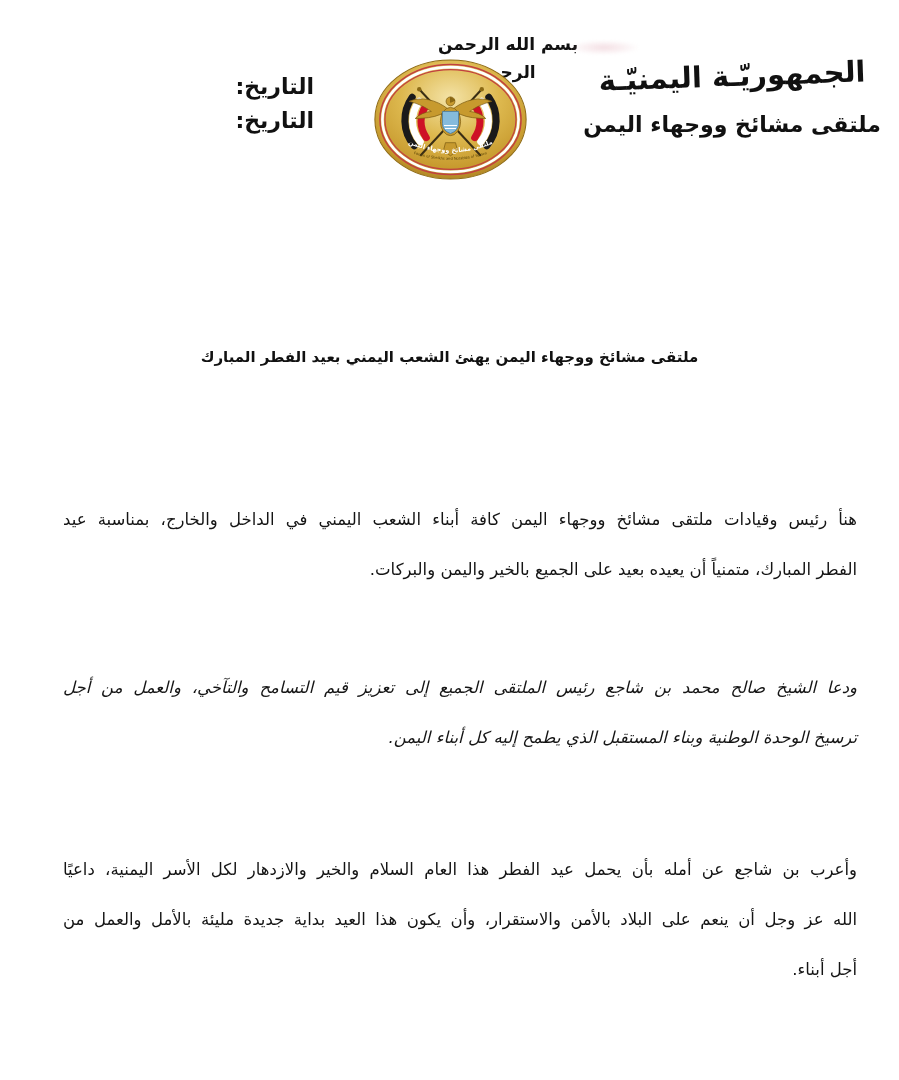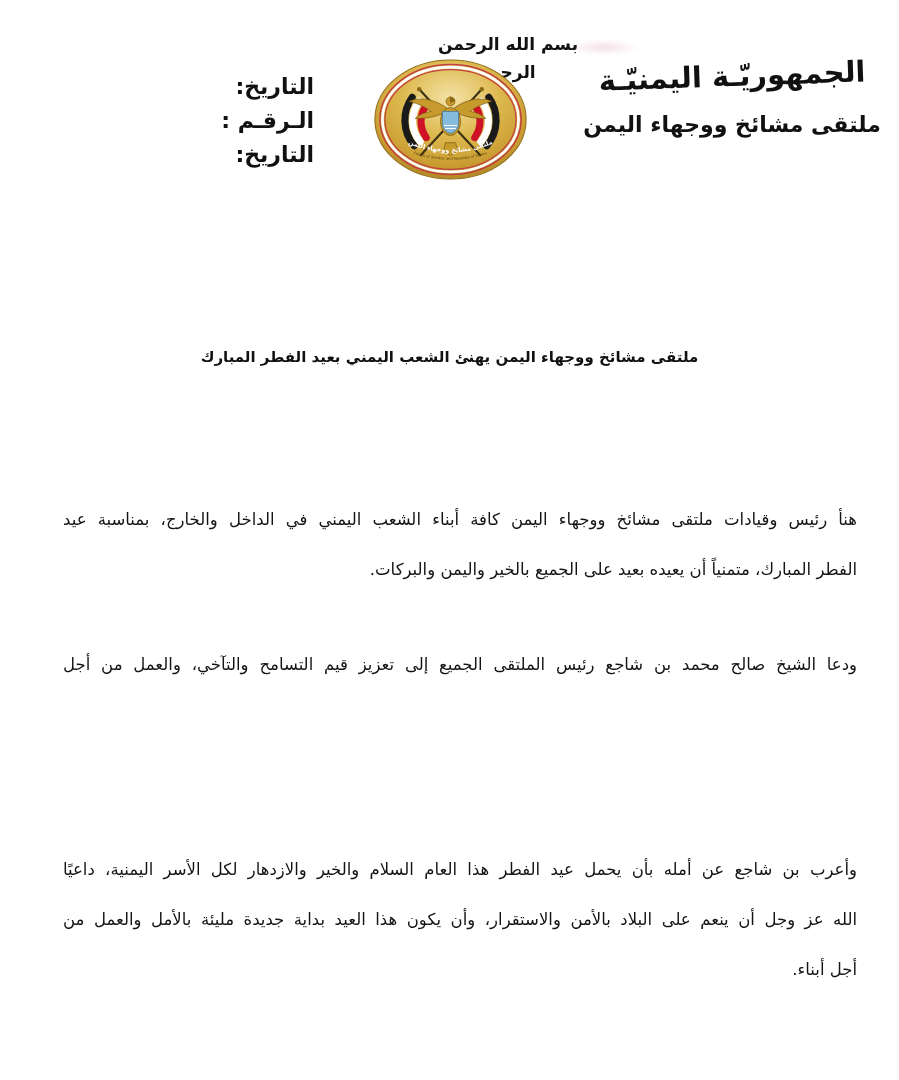--- a/index.html
+++ b/index.html
@@ -50,36 +50,35 @@
   .doc-title{
     position:absolute;top:336px;left:0;width:100%;height:42px;
     text-align:center;font-size:15px;font-weight:bold;line-height:42px;
     direction:rtl;
   }
   .doc-body{
     position:absolute;left:63px;width:794px;
     direction:rtl;font-size:16.5px;color:#141414;
   }
   .para{position:absolute;left:0;width:794px;}
-  .p1{top:495px;} .p2{top:640px;} .p3{top:845px;}
+  .p1{top:495px;} .p2{top:663px;font-style:italic;} .p3{top:845px;}
   .line{height:50px;line-height:50px;text-align:right;}
   .line.fill{text-align:justify;text-align-last:justify;}
 </style>
 </head>
 <body>
 
 <div class="page">
 
   <div class="basmala">بسم الله الرحمن الرحيم</div>
 
   <div class="scan-smudge"></div>
 
   <div class="meta-block">
     <div class="meta-line">التاريخ:</div>
-    <div class="meta-line">الـرقـم :</div>
     <div class="meta-line">التاريخ:</div>
   </div>
 
   <div class="logo-wrap">
     <svg viewBox="0 0 152 120" xmlns="http://www.w3.org/2000/svg">
       <defs>
         <radialGradient id="goldGrad" cx="50%" cy="32%" r="78%">
           <stop offset="0%" style="stop-color:var(--gold-light,#F4E3A7)"></stop>
           <stop offset="42%" stop-color="#DDB84E"></stop>
           <stop offset="75%" style="stop-color:var(--gold,#C79A2E)"></stop>
@@ -138,20 +137,21 @@
 
   <div class="doc-title">ملتقى مشائخ ووجهاء اليمن يهنئ الشعب اليمني بعيد الفطر المبارك</div>
 
   <div class="doc-body">
     <div class="para p1">
       <div class="line fill">هنأ رئيس وقيادات ملتقى مشائخ ووجهاء اليمن كافة أبناء الشعب اليمني في الداخل والخارج، بمناسبة عيد</div>
       <div class="line">الفطر المبارك، متمنياً أن يعيده بعيد على الجميع بالخير واليمن والبركات.</div>
     </div>
     <div class="para p2">
       <div class="line fill">ودعا الشيخ صالح محمد بن شاجع رئيس الملتقى الجميع إلى تعزيز قيم التسامح والتآخي، والعمل من أجل</div>
+      <div class="line">ترسيخ الوحدة الوطنية وبناء المستقبل الذي يطمح إليه كل أبناء اليمن.</div>
     </div>
     <div class="para p3">
       <div class="line fill">وأعرب بن شاجع عن أمله بأن يحمل عيد الفطر هذا العام السلام والخير والازدهار لكل الأسر اليمنية، داعيًا</div>
       <div class="line fill">الله عز وجل أن ينعم على البلاد بالأمن والاستقرار، وأن يكون هذا العيد بداية جديدة مليئة بالأمل والعمل من</div>
       <div class="line">أجل أبناء.</div>
     </div>
   </div>
 
 </div>
 

